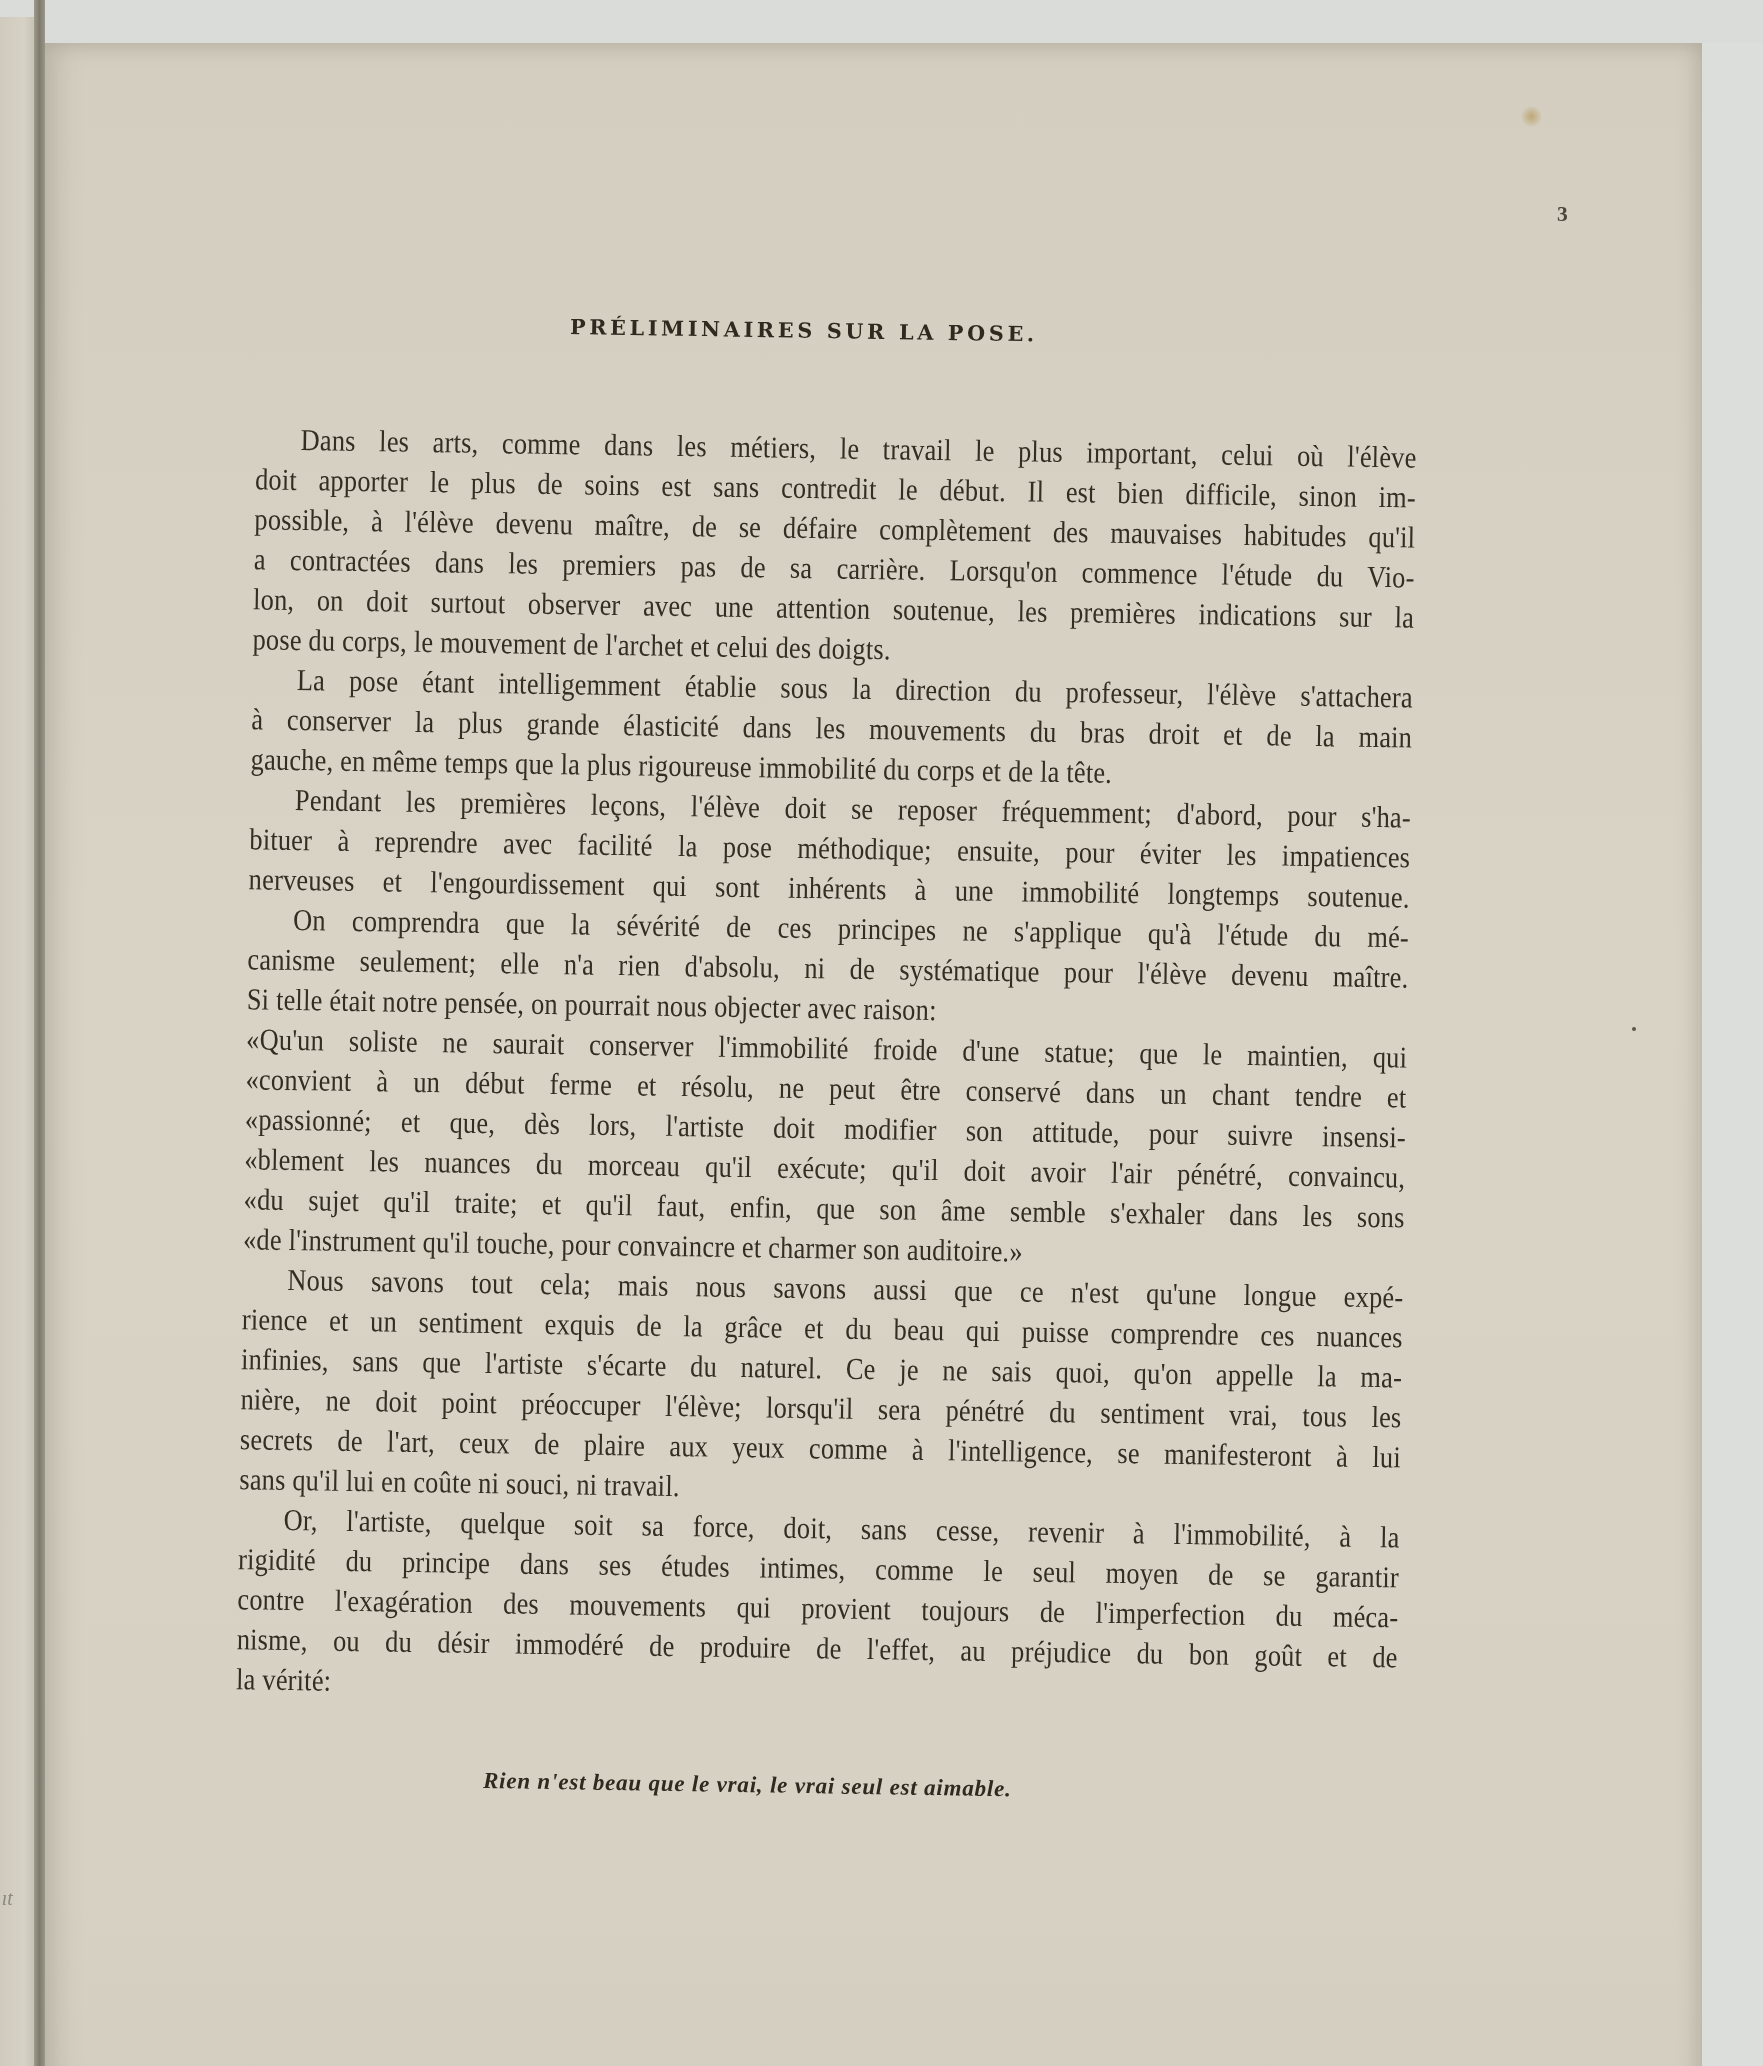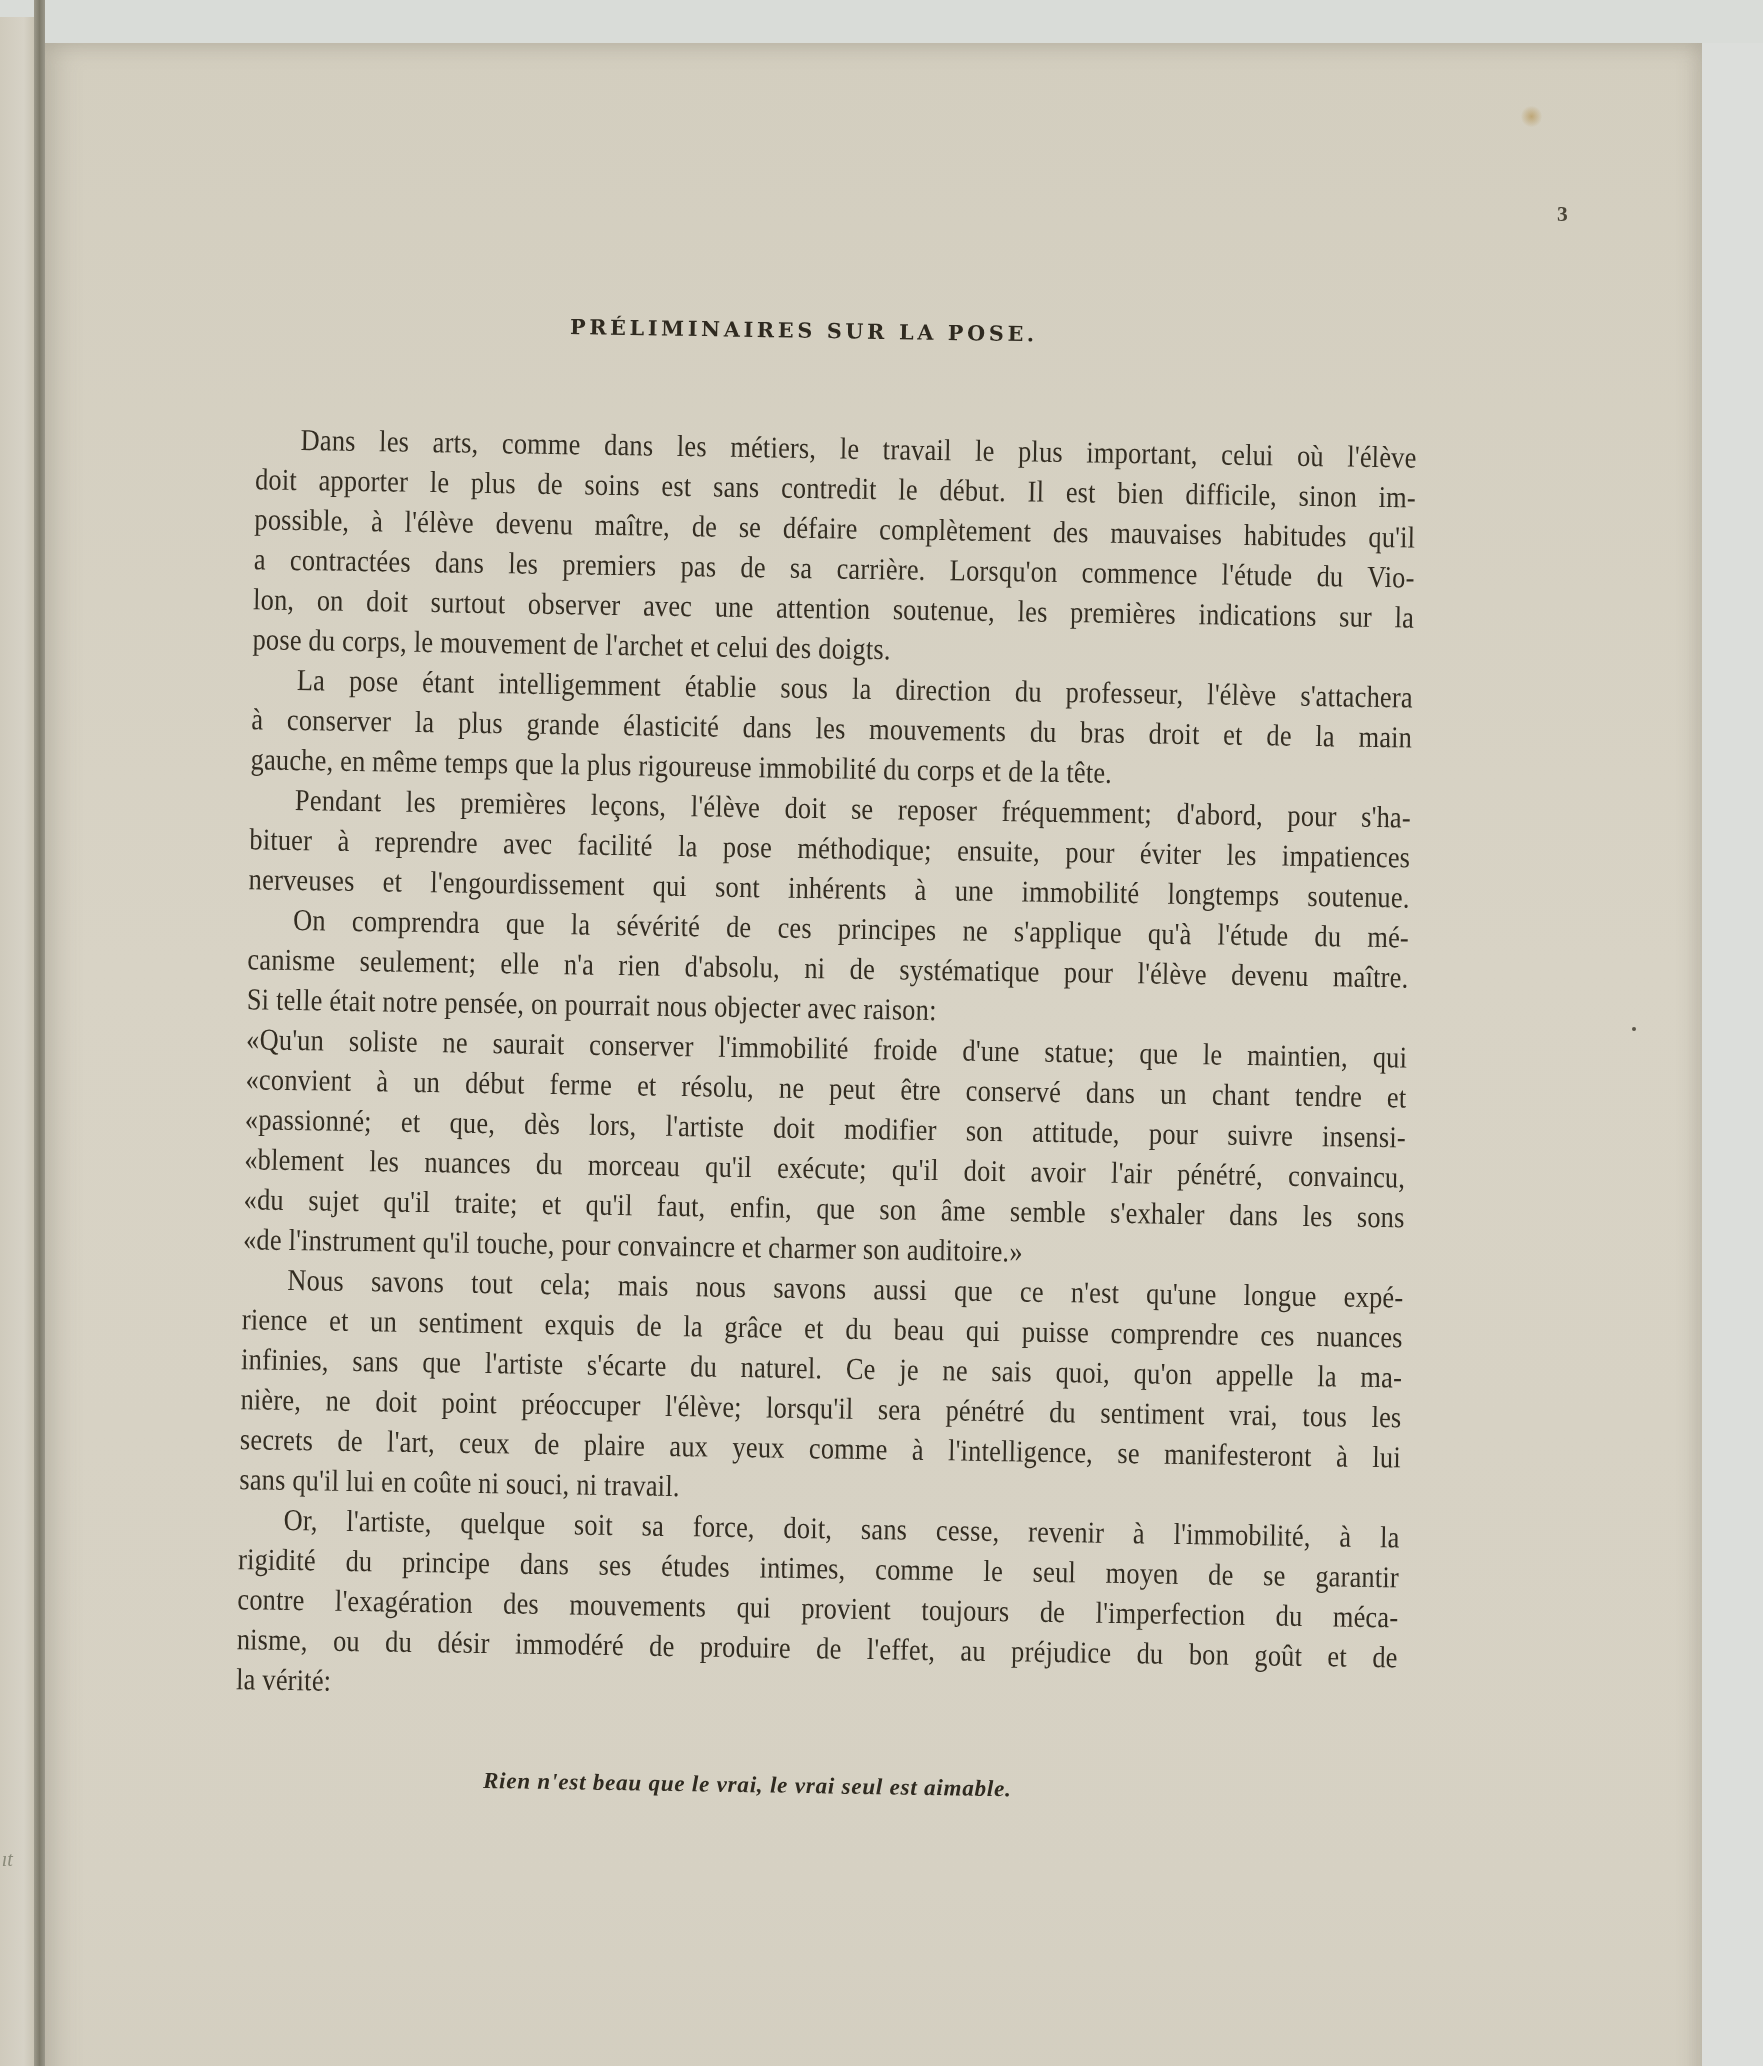--- a/index.html
+++ b/index.html
@@ -125,21 +125,21 @@
       width: 4.1px;
       height: 4.1px;
       border-radius: 50%;
       background: #5a5548;
     }
   </style>
 </head>
 <body>
 
 <div class="prev-page">
-  <span class="prev-page-mark" style="top:1831px;">ıt</span>
+  <span class="prev-page-mark" style="top:1870px;">ıt</span>
 </div>
 <div class="gutter"></div>
 
 <div class="page"></div>
 <div class="page-edge-right"></div>
 
 <div class="stain" style="left:1521px; top:105px; width:20.7px; height:23px;"></div>
 <div class="right-margin-dot" style="left:1632px; top:1027px;"></div>
 
 <div class="page-number">3</div>

